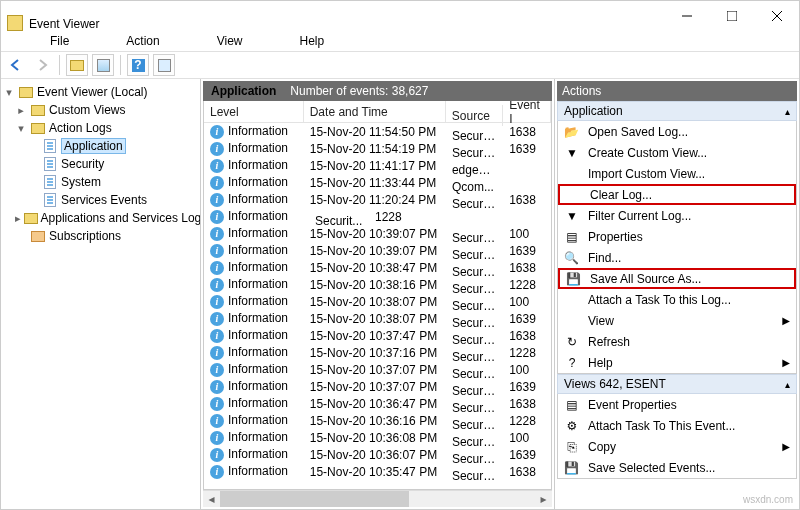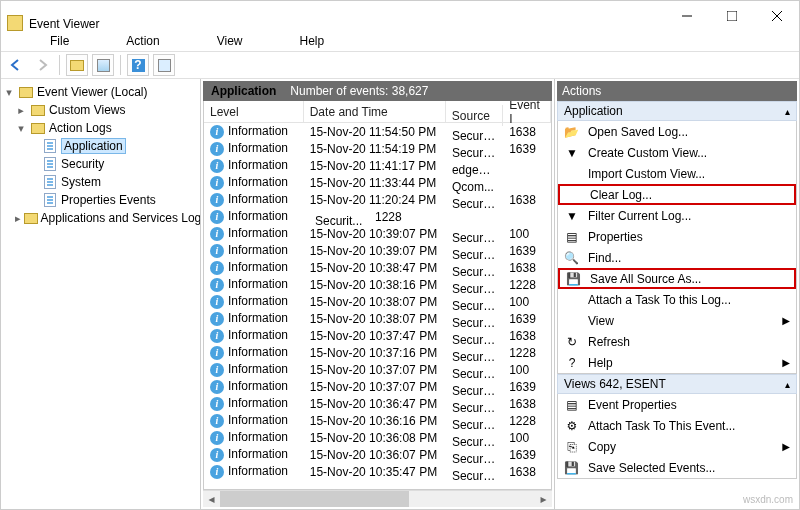--- a/index.html
+++ b/index.html
@@ -152,28 +152,35 @@
         <span class="ticon">
           <div class="logicon"></div>
         </span>
         <span class="lbl">System</span>
       </div>
     <div class="tnode" style="padding-left:24px">
         <span class="exp"></span>
         <span class="ticon">
           <div class="logicon"></div>
         </span>
-        <span class="lbl">Properties Events</span>
+        <span class="lbl">Services Events</span>
       </div>
     <div class="tnode" style="padding-left:12px">
         <span class="exp">▸</span>
         <span class="ticon">
           <div class="folder"></div>
         </span>
         <span class="lbl">Applications and Services Logs</span>
+      </div>
+    <div class="tnode" style="padding-left:12px">
+        <span class="exp"></span>
+        <span class="ticon">
+          <div class="folder" style="background:#f5c98c;border-color:#c88a3a"></div>
+        </span>
+        <span class="lbl">Subscriptions</span>
       </div>
   </div>
 
   <div class="center">
     <div class="chead">
       <b>Application</b>
       <span class="num">Number of events: 38,627</span>
     </div>
     <div class="ctable">
       <div class="thead">

